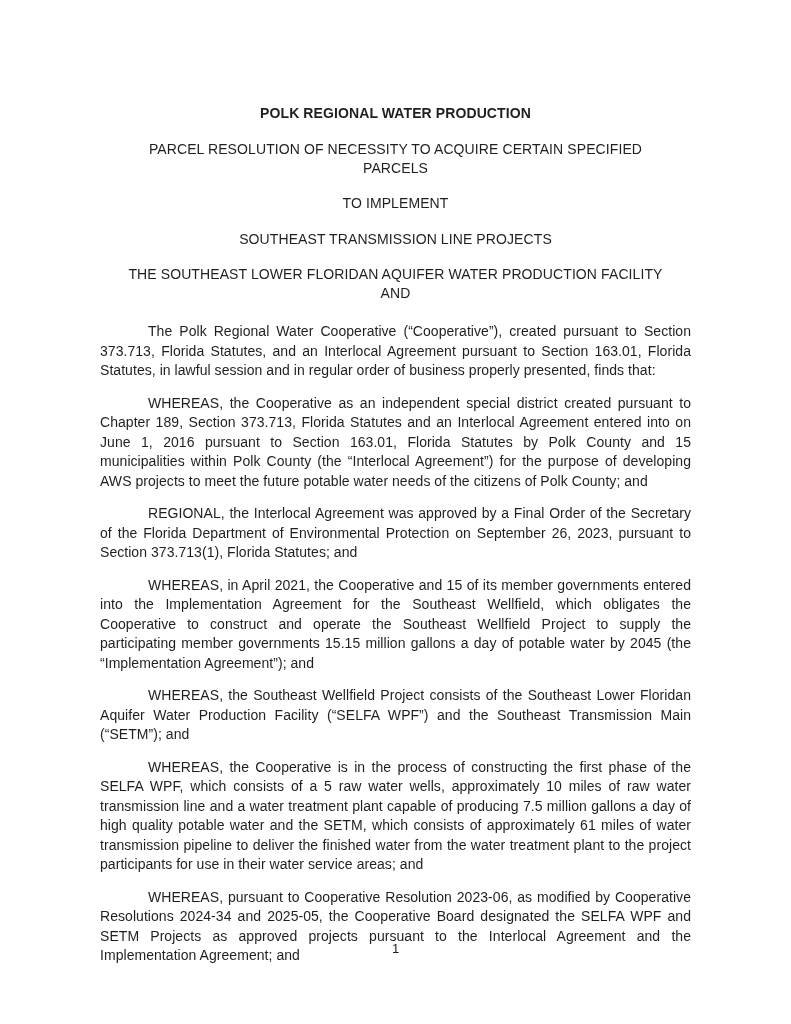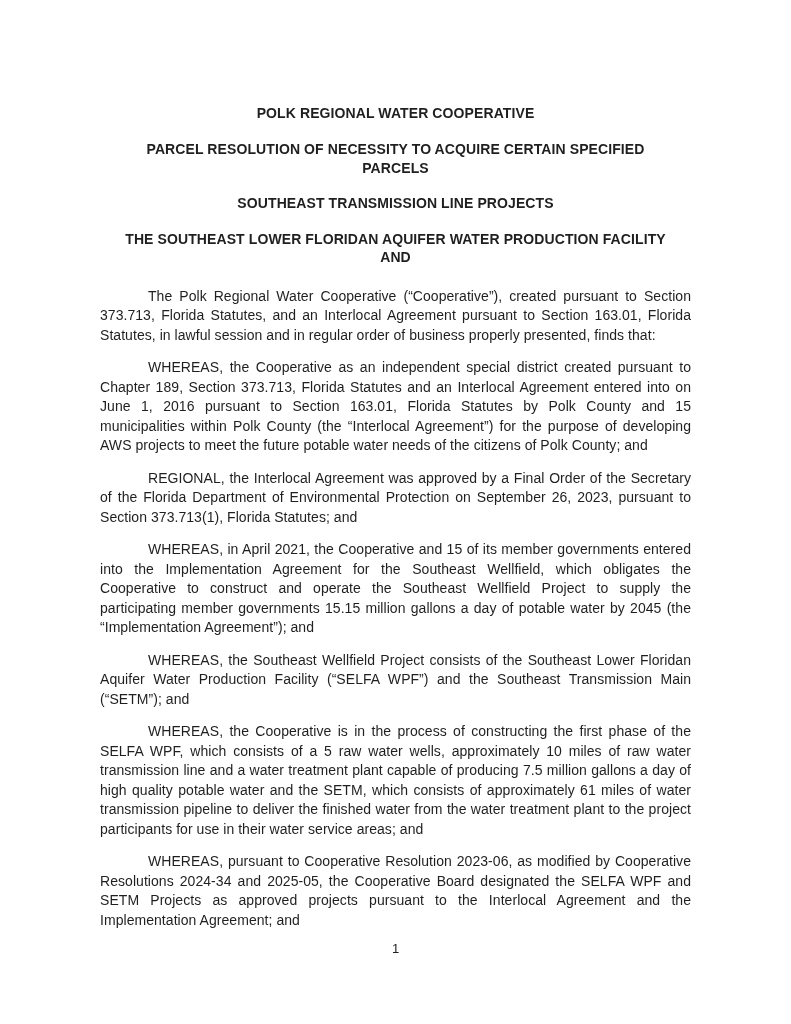--- a/index.html
+++ b/index.html
@@ -34,21 +34,21 @@
     font-size: 14px;
     font-weight: 700;
     line-height: 19px;
     margin: 0 0 21px 0;
   }
   .title-block {
     margin: 0 0 20px 0;
   }
   .title-block p {
     font-size: 14px;
-    font-weight: 700;
+    font-weight: 400;
     line-height: 18.5px;
     margin: 17px;
     letter-spacing: 0.1px;
   }
   .body-par {
     font-size: 14px;
     line-height: 19.5px;
     margin: 0 0 13px 0;
     text-align: justify;
     text-indent: 48px;
@@ -67,23 +67,24 @@
     color: #222222;
   }
 </style>
 </head>
 <body>
 
 <div class="page">
   <div class="content">
 
     <div class="doc-header">
-      <p class="org">POLK REGIONAL WATER COOPERATIVE</p>
+      <p class="org">POLK REGIONAL WATER PRODUCTION</p>
       <div class="title-block">
         <p>PARCEL RESOLUTION OF NECESSITY TO ACQUIRE CERTAIN SPECIFIED PARCELS</p>
+        <p>TO IMPLEMENT</p>
         <p>SOUTHEAST TRANSMISSION LINE PROJECTS</p>
         <p>THE SOUTHEAST LOWER FLORIDAN AQUIFER WATER PRODUCTION FACILITY AND</p>
       </div>
     </div>
 
     <p class="body-par"><span>The Polk Regional Water Cooperative (“Cooperative”), created pursuant to Section 373.713, Florida Statutes, and an Interlocal Agreement pursuant to Section 163.01, Florida Statutes, in lawful session and in regular order of business properly presented, finds that:</span></p>
 
     <p class="body-par"><span class="lead">WHEREAS</span><span>, the Cooperative as an independent special district created pursuant to Chapter 189, Section 373.713, Florida Statutes and an Interlocal Agreement entered into on June 1, 2016 pursuant to Section 163.01, Florida Statutes by Polk County and 15 municipalities within Polk County (the “Interlocal Agreement”) for the purpose of developing AWS projects to meet the future potable water needs of the citizens of Polk County; and</span></p>
 
     <p class="body-par"><span class="lead">REGIONAL,</span><span> the Interlocal Agreement was approved by a Final Order of the Secretary of the Florida Department of Environmental Protection on September 26, 2023, pursuant to Section 373.713(1), Florida Statutes; and</span></p>

